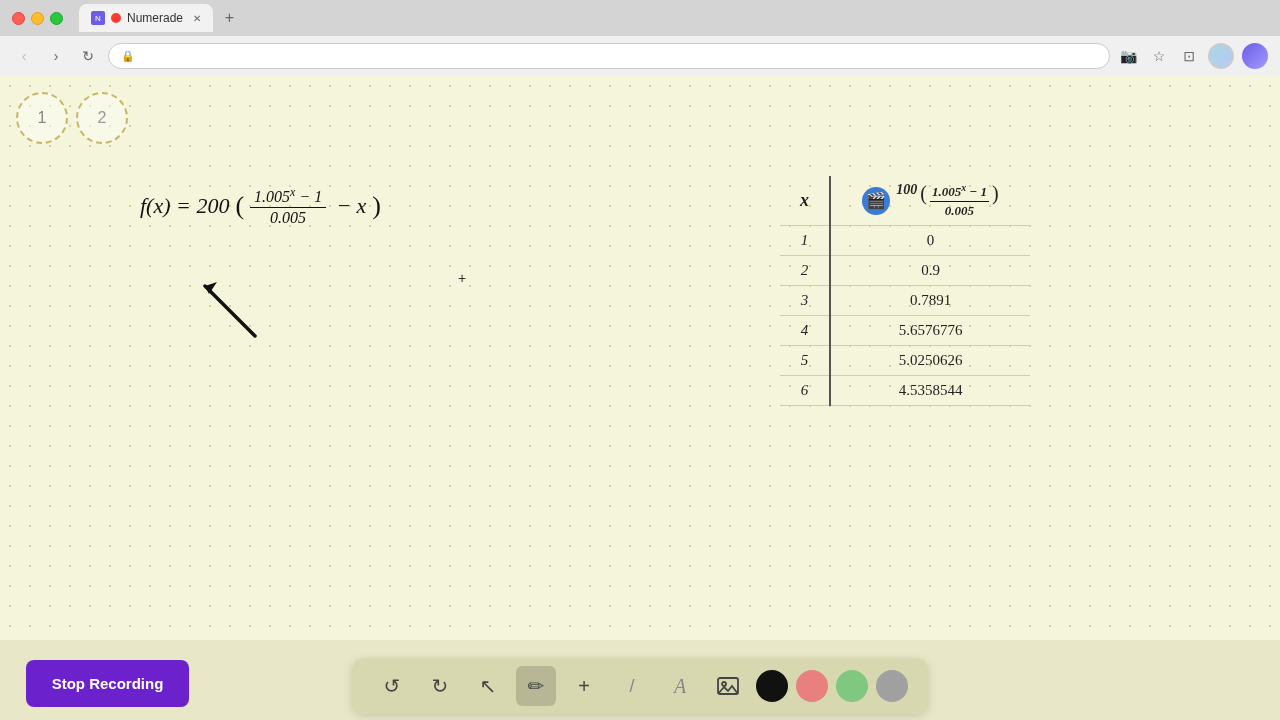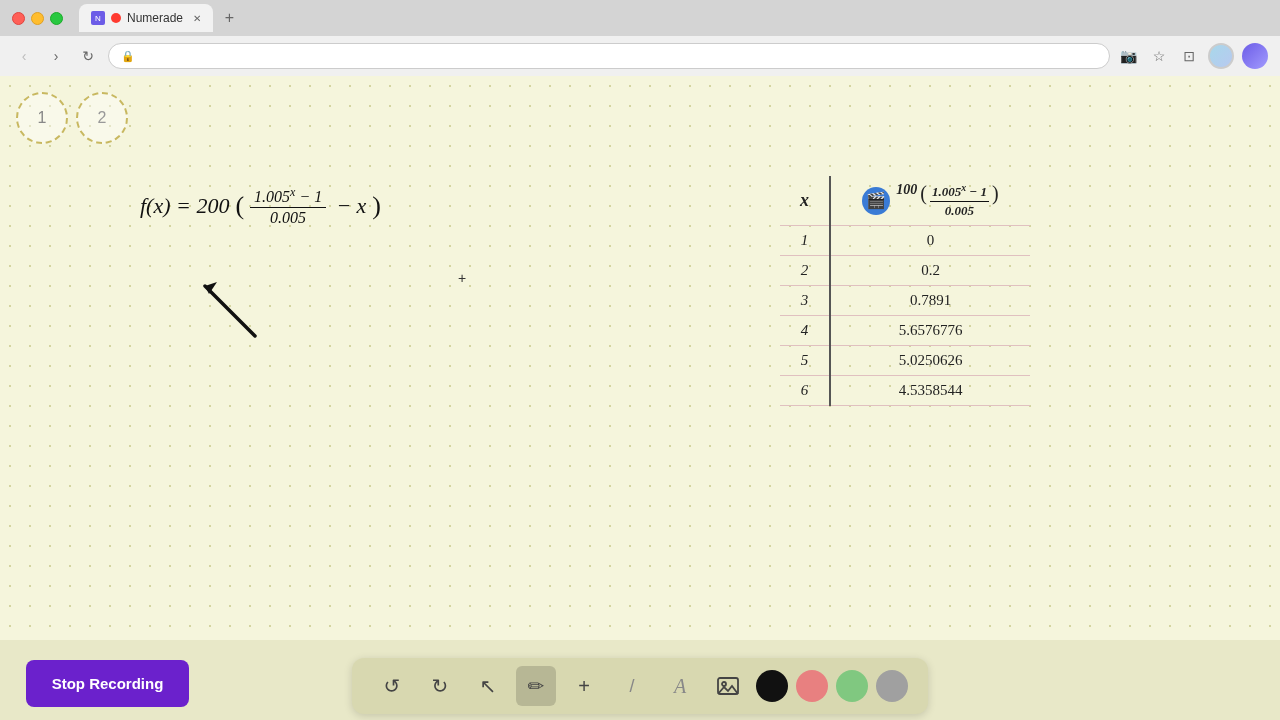--- a/index.html
+++ b/index.html
@@ -492,21 +492,21 @@
           </th>
         </tr>
       </thead>
       <tbody id="table-body">
       <tr>
       <td class="table-left-col">1</td>
       <td class="table-right-col">0</td>
     </tr>
           <tr>
       <td class="table-left-col">2</td>
-      <td class="table-right-col">0.2</td>
+      <td class="table-right-col">0.9</td>
     </tr>
           <tr>
       <td class="table-left-col">3</td>
       <td class="table-right-col">0.7891</td>
     </tr>
           <tr>
       <td class="table-left-col">4</td>
       <td class="table-right-col">5.6576776</td>
     </tr>
           <tr>

